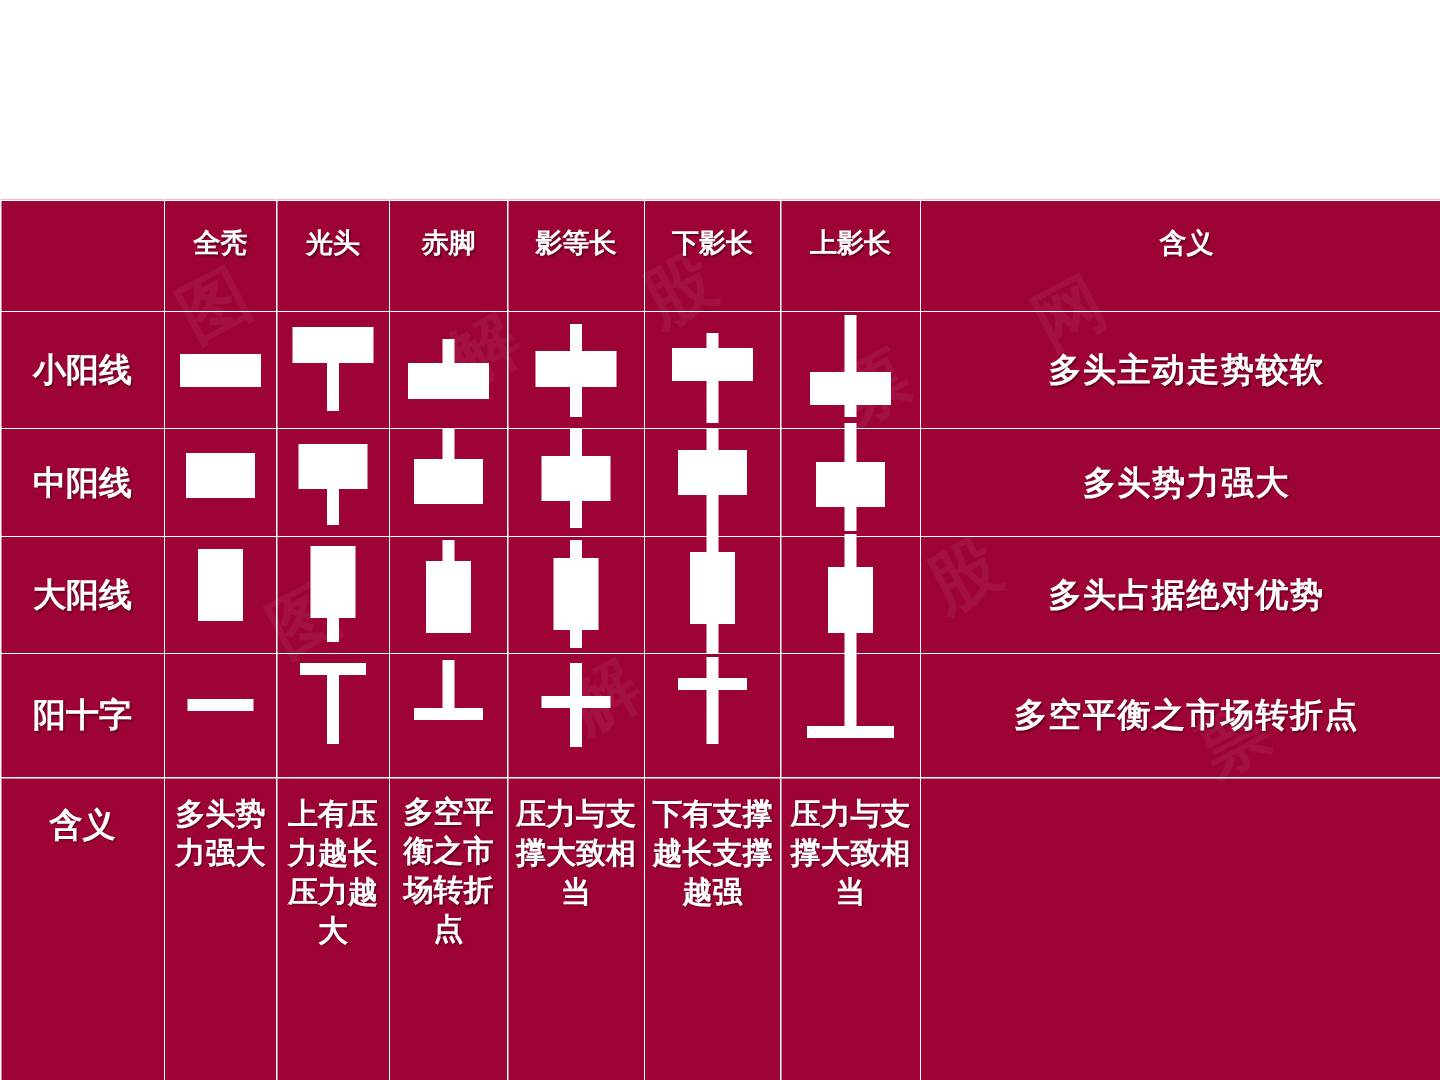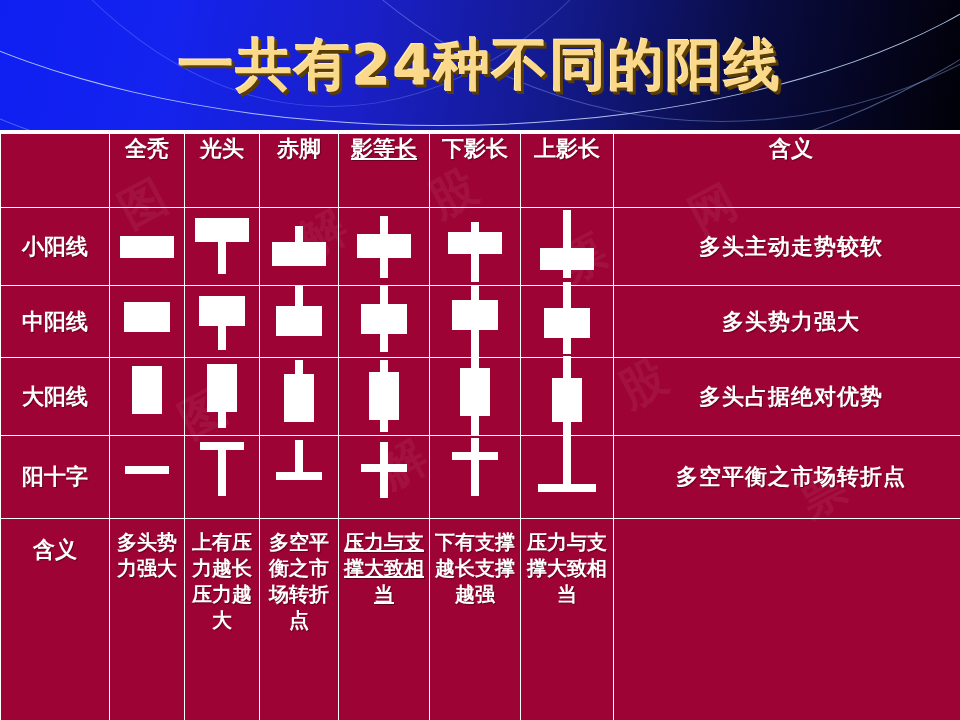--- a/index.html
+++ b/index.html
@@ -45,35 +45,35 @@
     border:1px solid #ffffff;
     font-size:21px;font-weight:bold;
     text-shadow:1px 1px 1px rgba(0,0,0,.35);
     position:relative;
     padding:0;
   }
   .c0{width:108px;text-align:center;}
   .c1{width:74px;}
   .c2{width:74px;}
   .c3{width:78px;font-family:Liberation Serif, serif;}
-  .c4{width:90px;text-decoration:underline;}
+  .c4{width:90px;}
   .c5{width:90px;}
   .c6{width:92px;}
   .c7{width:354px;}
 
   .r-head{height:74px;}
   .r1{height:78px;}
   .r2{height:72px;}
   .r3{height:78px;}
   .r4{height:83px;}
   .r5{height:202px;}
 
   .meaning{font-size:22px;font-weight:bold;letter-spacing:1px;}
   .rowlabel{font-size:22px;font-weight:bold;}
-  .colhead{font-size:22px;font-weight:bold;vertical-align:top;padding-top:0;}
+  .colhead{font-size:18px;font-weight:bold;vertical-align:top;padding-top:16px;}
   .foot{
     font-size:20px;font-weight:bold;line-height:1.30;
     vertical-align:top;padding-top:10px;
   }
 
   
   .candle-wrap{
     position:relative;width:100%;height:100%;
   }
   .wick{position:absolute;left:50%;transform:translateX(-50%);
@@ -91,27 +91,20 @@
   .wm span{
     position:absolute;color:#ffffff;font-size:46px;font-weight:bold;
     transform:rotate(-28deg);white-space:nowrap;
   }
 </style>
 </head>
 <body>
 
 <div id="page">
 
-  <div class="banner">
-    <div class="arc arc1"></div>
-    <div class="arc arc2"></div>
-    <div class="arc arc3"></div>
-    <div class="arc arc4"></div>
-    <div class="banner-title">一共有24种不同的阳线</div>
-  </div>
 
   <div class="table">
 
     <div class="trow r-head">
       <div class="cell c0 colhead"></div>
       <div class="cell c1 colhead">全秃</div>
       <div class="cell c2 colhead">光头</div>
       <div class="cell c3 colhead">赤脚</div>
       <div class="cell c4 colhead">影等长</div>
       <div class="cell c5 colhead">下影长</div>

